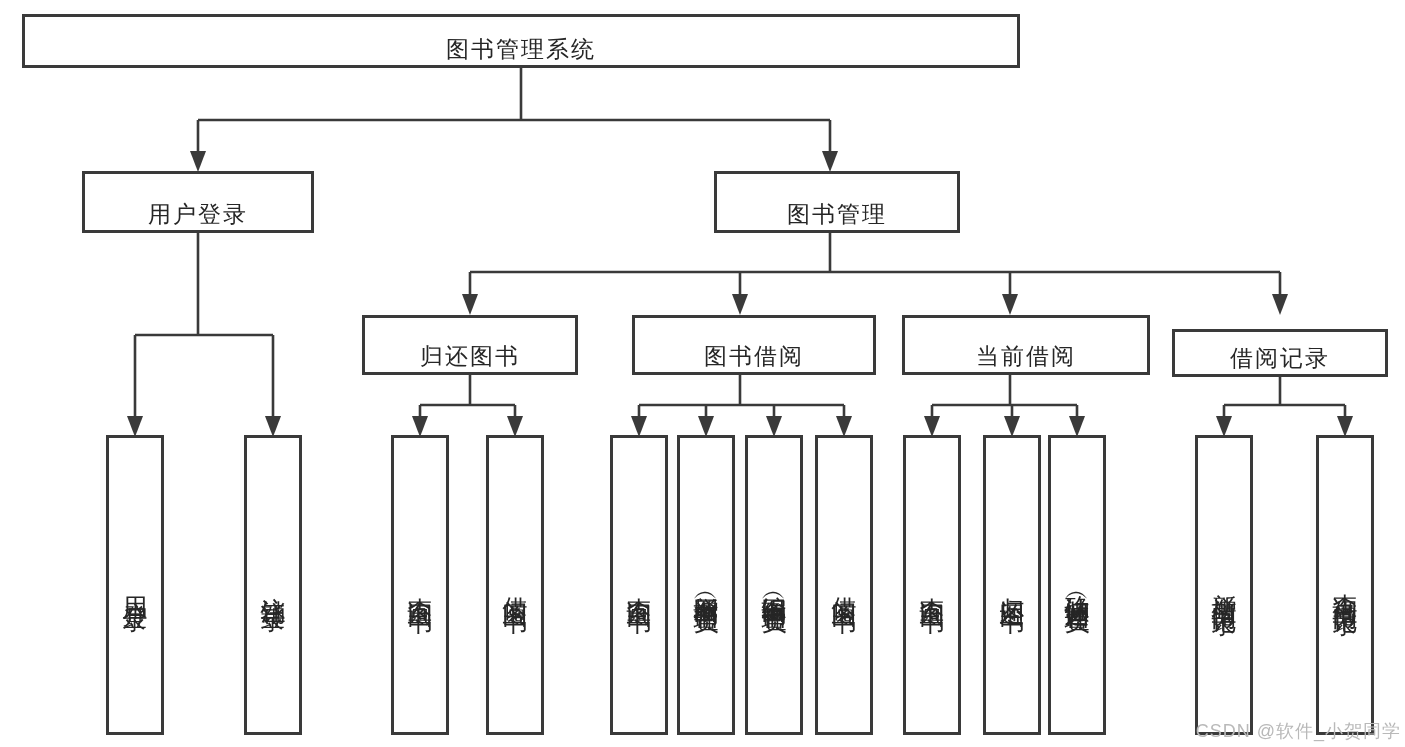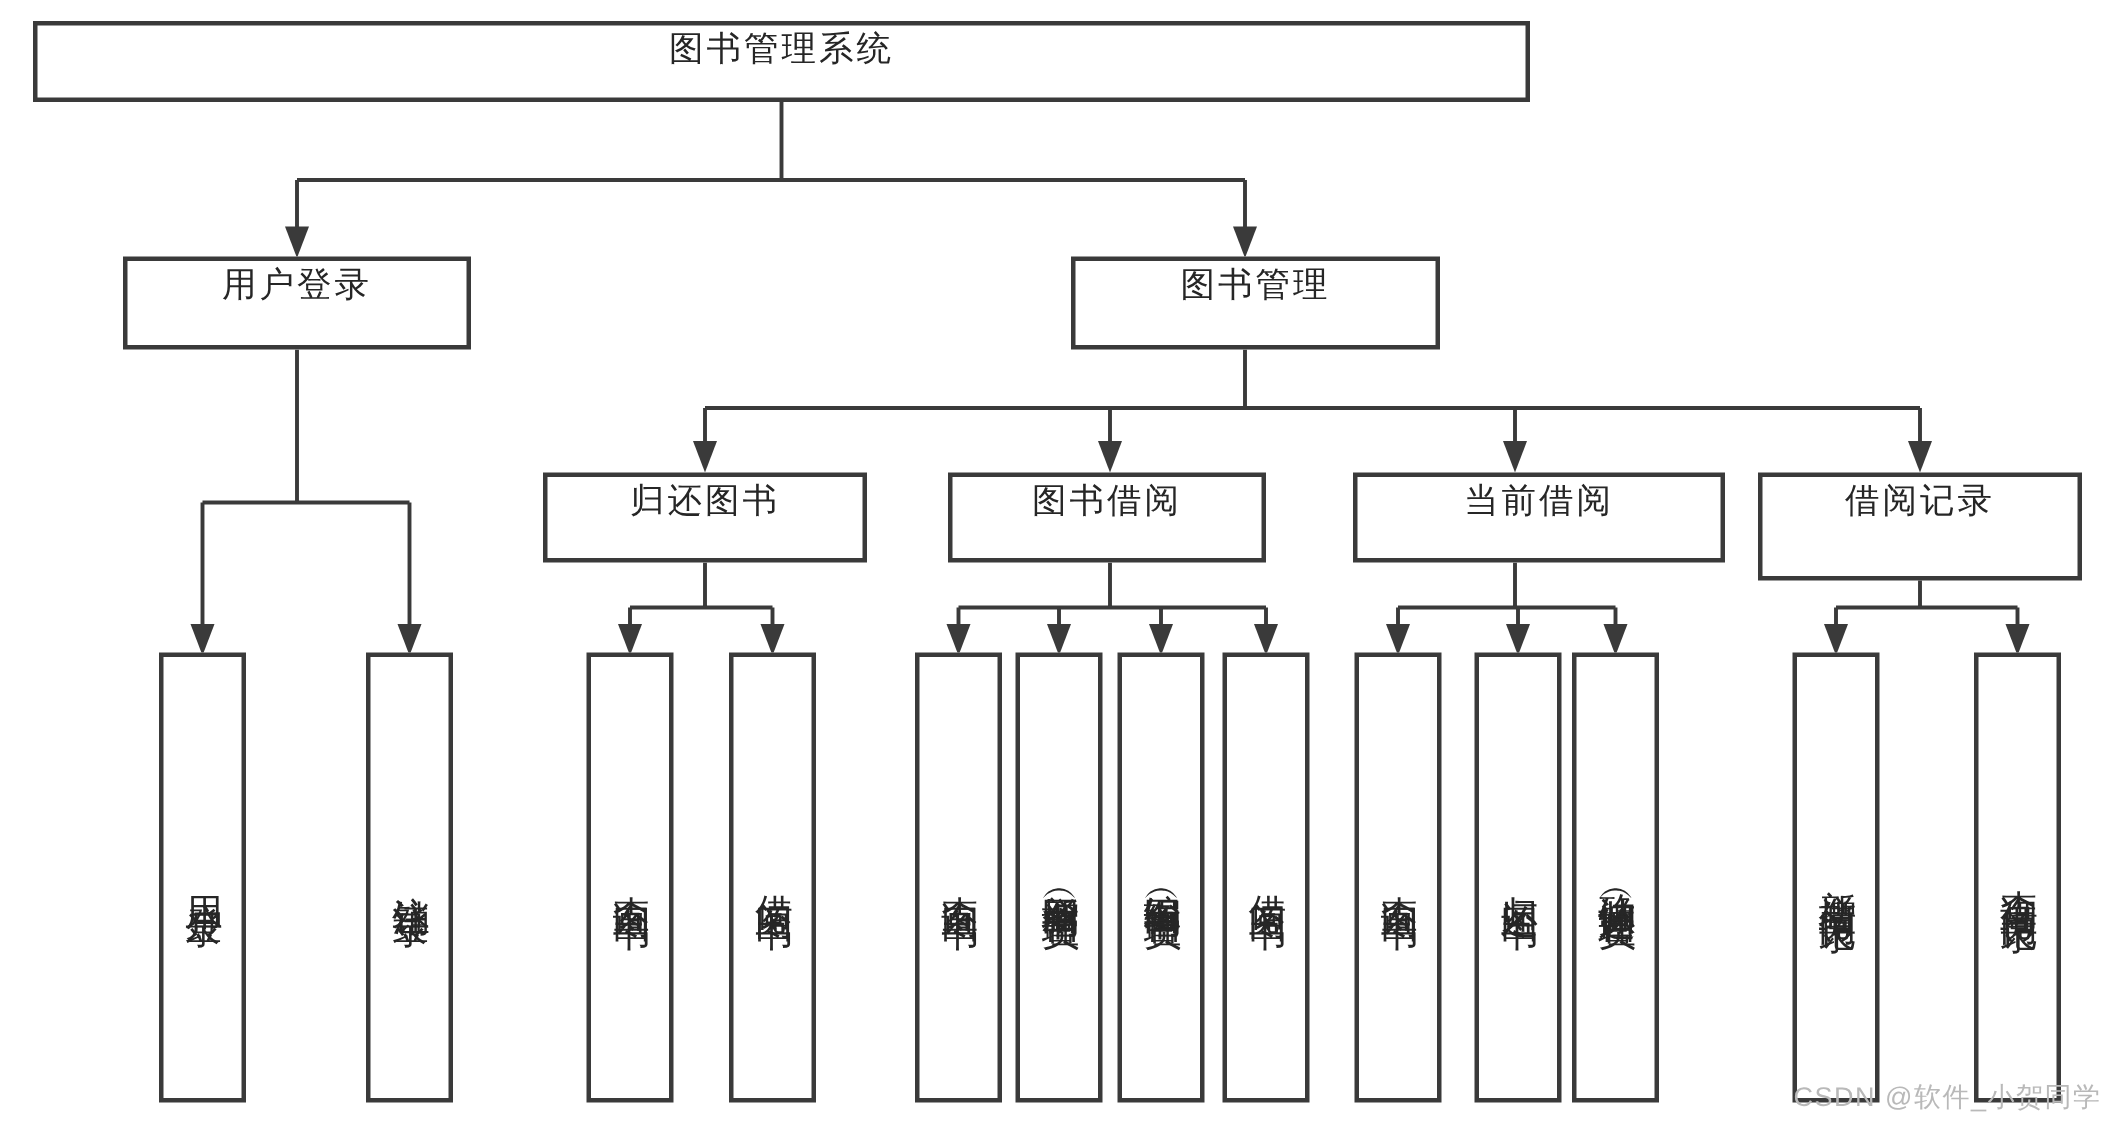--- a/index.html
+++ b/index.html
@@ -17,21 +17,21 @@
     font-family: "Liberation Sans", "DejaVu Sans", sans-serif;
     overflow: hidden;
   }
   #connectors {
     position: absolute; left: 0; top: 0; z-index: 0;
   }
   .box {
     position: absolute;
     border: 3px solid var(--line);
     background: #ffffff;
-    display: flex; align-items: flex-start; justify-content: center;
+    display: flex; align-items: flex-end; justify-content: center;
     color: var(--text);
     font-size: 23px;
     letter-spacing: 2px;
     z-index: 1;
   }
   .leaf {
     position: absolute;
     width: 58px; height: 300px;
     border: 3px solid var(--line);
     background: #ffffff;
@@ -99,27 +99,27 @@
 <div class="box" style="left:82px; top:171px; width:232px; height:62px;">
   <span>用户登录</span>
 </div>
 <div class="box" style="left:714px; top:171px; width:246px; height:62px;">
   <span>图书管理</span>
 </div>
 
 <div class="box" style="left:362px; top:315px; width:216px; height:60px;">
   <span>归还图书</span>
 </div>
-<div class="box" style="left:632px; top:315px; width:212px; height:60px;">
+<div class="box" style="left:632px; top:315px; width:244px; height:60px;">
   <span>图书借阅</span>
 </div>
 <div class="box" style="left:902px; top:315px; width:248px; height:60px;">
   <span>当前借阅</span>
 </div>
-<div class="box" style="left:1172px; top:315px; width:216px; height:72px;">
+<div class="box" style="left:1172px; top:329px; width:216px; height:48px;">
   <span>借阅记录</span>
 </div>
 
 <div class="leaf" style="left:106px; top:435px;">
   <span class="vtext">用户登录</span>
 </div>
 <div class="leaf" style="left:244px; top:435px;">
   <span class="vtext">注销登录</span>
 </div>
 

